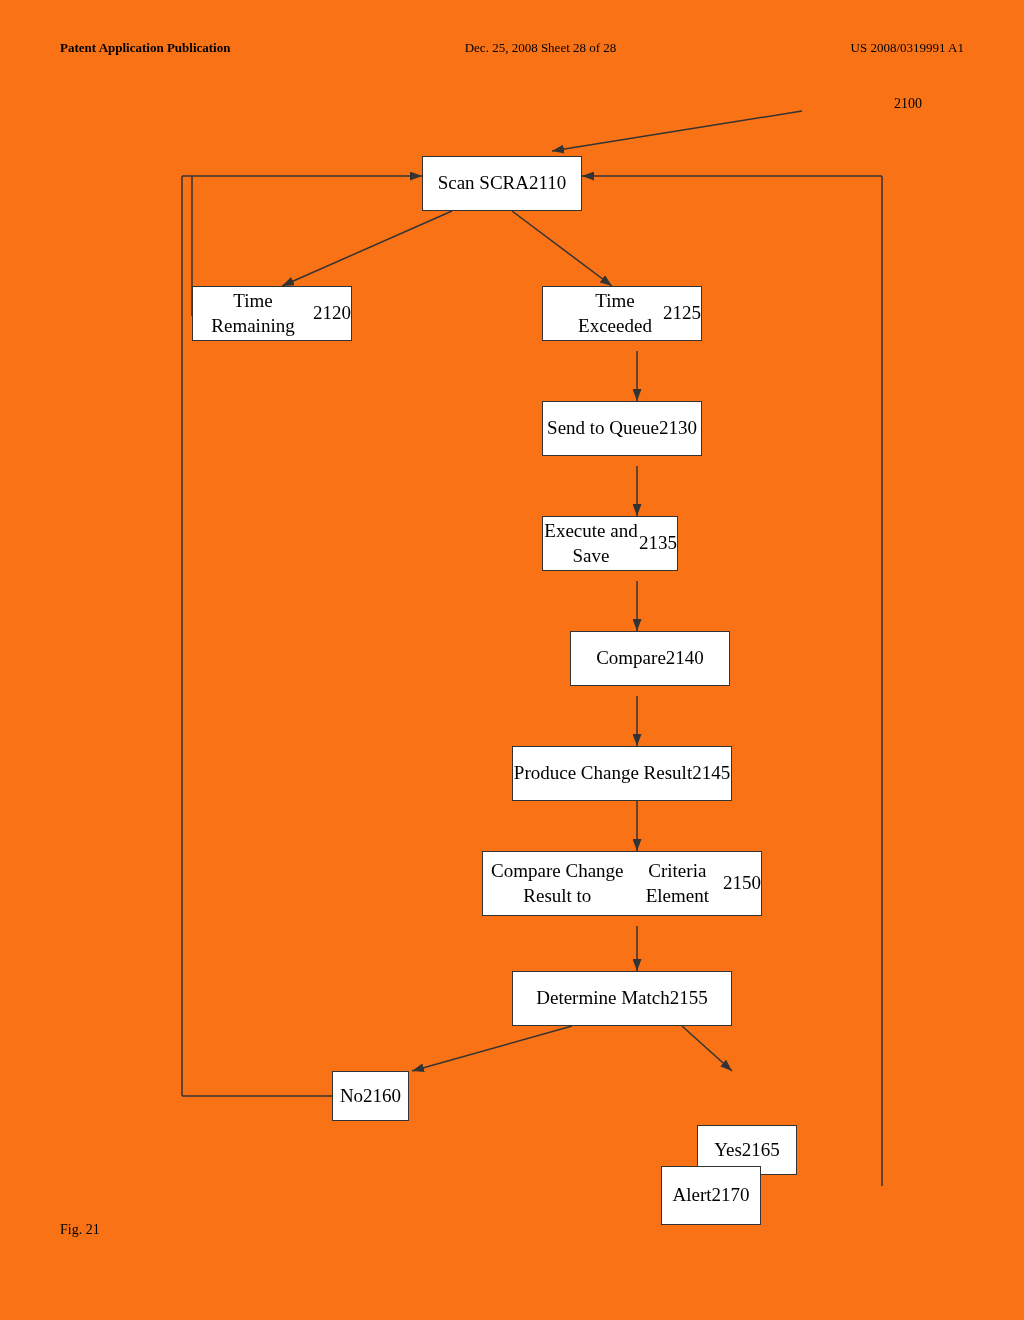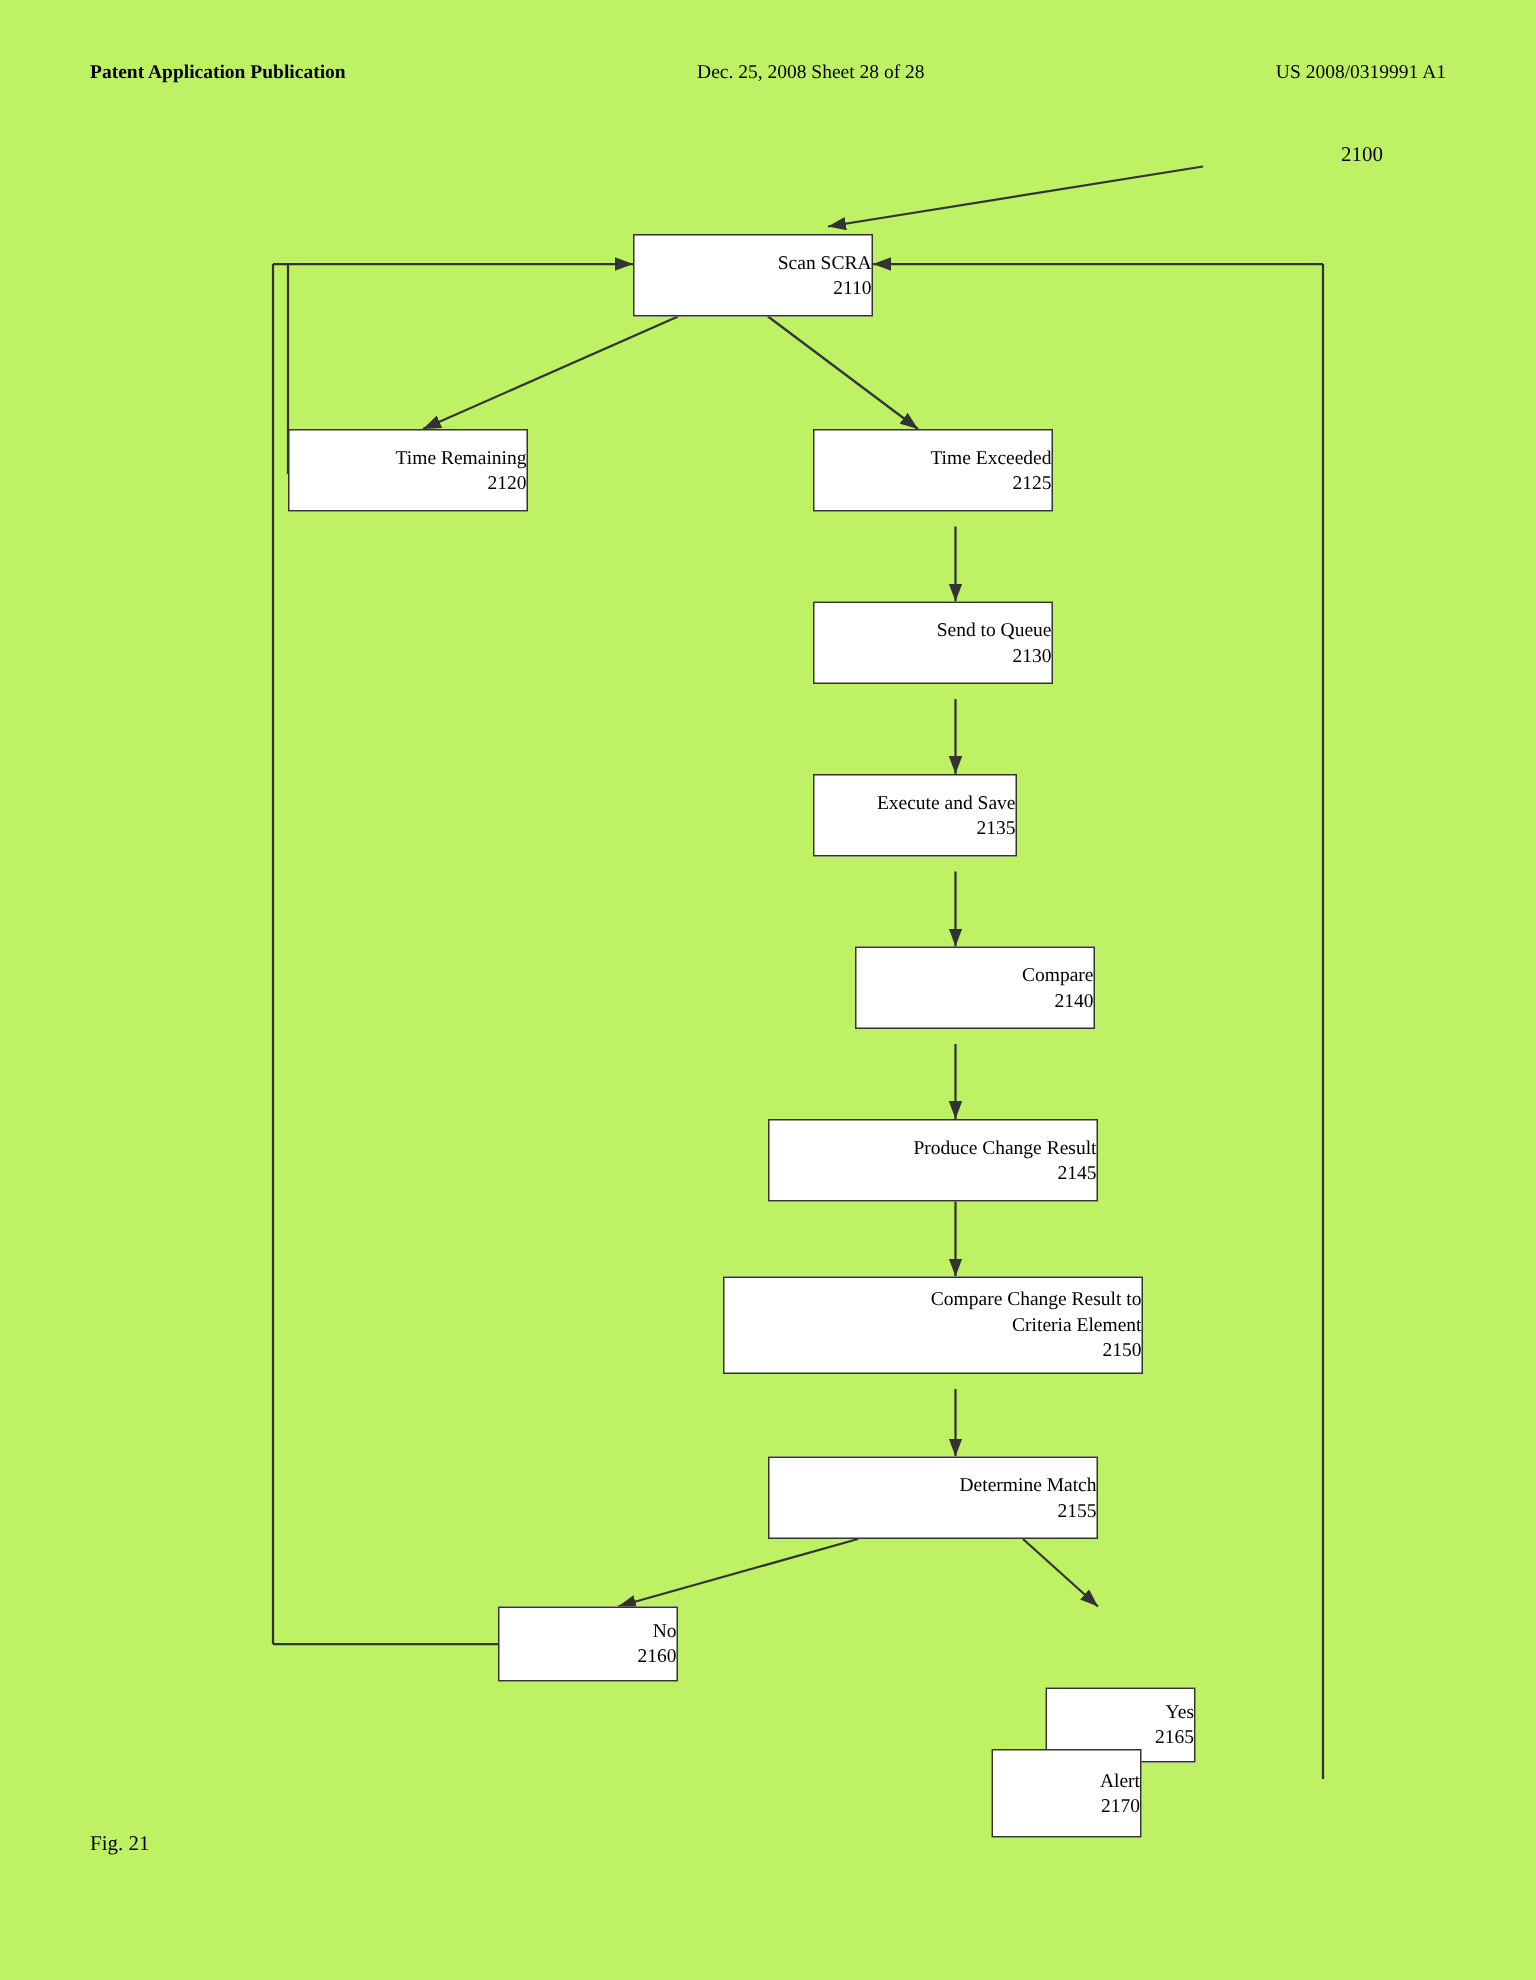--- a/index.html
+++ b/index.html
@@ -7,21 +7,21 @@
       background: #fff;
       font-family: 'Times New Roman', Times, serif;
       width: 1024px;
       min-height: 1320px;
       position: relative;
       overflow-x: hidden;
     }
     .page {
       width: 1024px;
       min-height: 1320px;
-      background: #bef264;
+      background: #f97316;
       position: relative;
       padding: 40px 60px;
     }
     .header {
       display: flex;
       justify-content: space-between;
       align-items: center;
       margin-bottom: 30px;
       font-size: 13px;
     }
@@ -36,24 +36,24 @@
       margin: 0 auto;
     }
 
     
     .node {
       position: absolute;
       border: 1.5px solid #333;
       background: #fff;
       text-align: center;
       display: flex;
-      flex-direction: column;
-      align-items: flex-end;
+      flex-direction: row;
+      align-items: center;
       justify-content: center;
-      font-size: 13px;
+      font-size: 19px;
       line-height: 1.3;
     }
 
     
     .arrows-svg {
       position: absolute;
       top: 0; left: 0;
       width: 100%;
       height: 100%;
       pointer-events: none;
@@ -168,21 +168,21 @@
       <span>Compare Change Result to</span>
       <span>Criteria Element</span>
       <span>2150</span>
     </div>
 
     <div class="node" style="left: 430px; top: 885px; width: 220px; height: 55px;">
       <span>Determine Match</span>
       <span>2155</span>
     </div>
 
-    <div class="node" style="left: 250px; top: 985px; width: 120px; height: 50px;">
+    <div class="node" style="left: 250px; top: 985px; width: 77px; height: 50px;">
       <span>No</span>
       <span>2160</span>
     </div>
 
     <div class="node" style="left: 615px; top: 1039px; width: 100px; height: 50px;">
       <span>Yes</span>
       <span>2165</span>
     </div>
 
     <div class="node" style="left: 579px; top: 1080px; width: 100px; height: 59px;">

